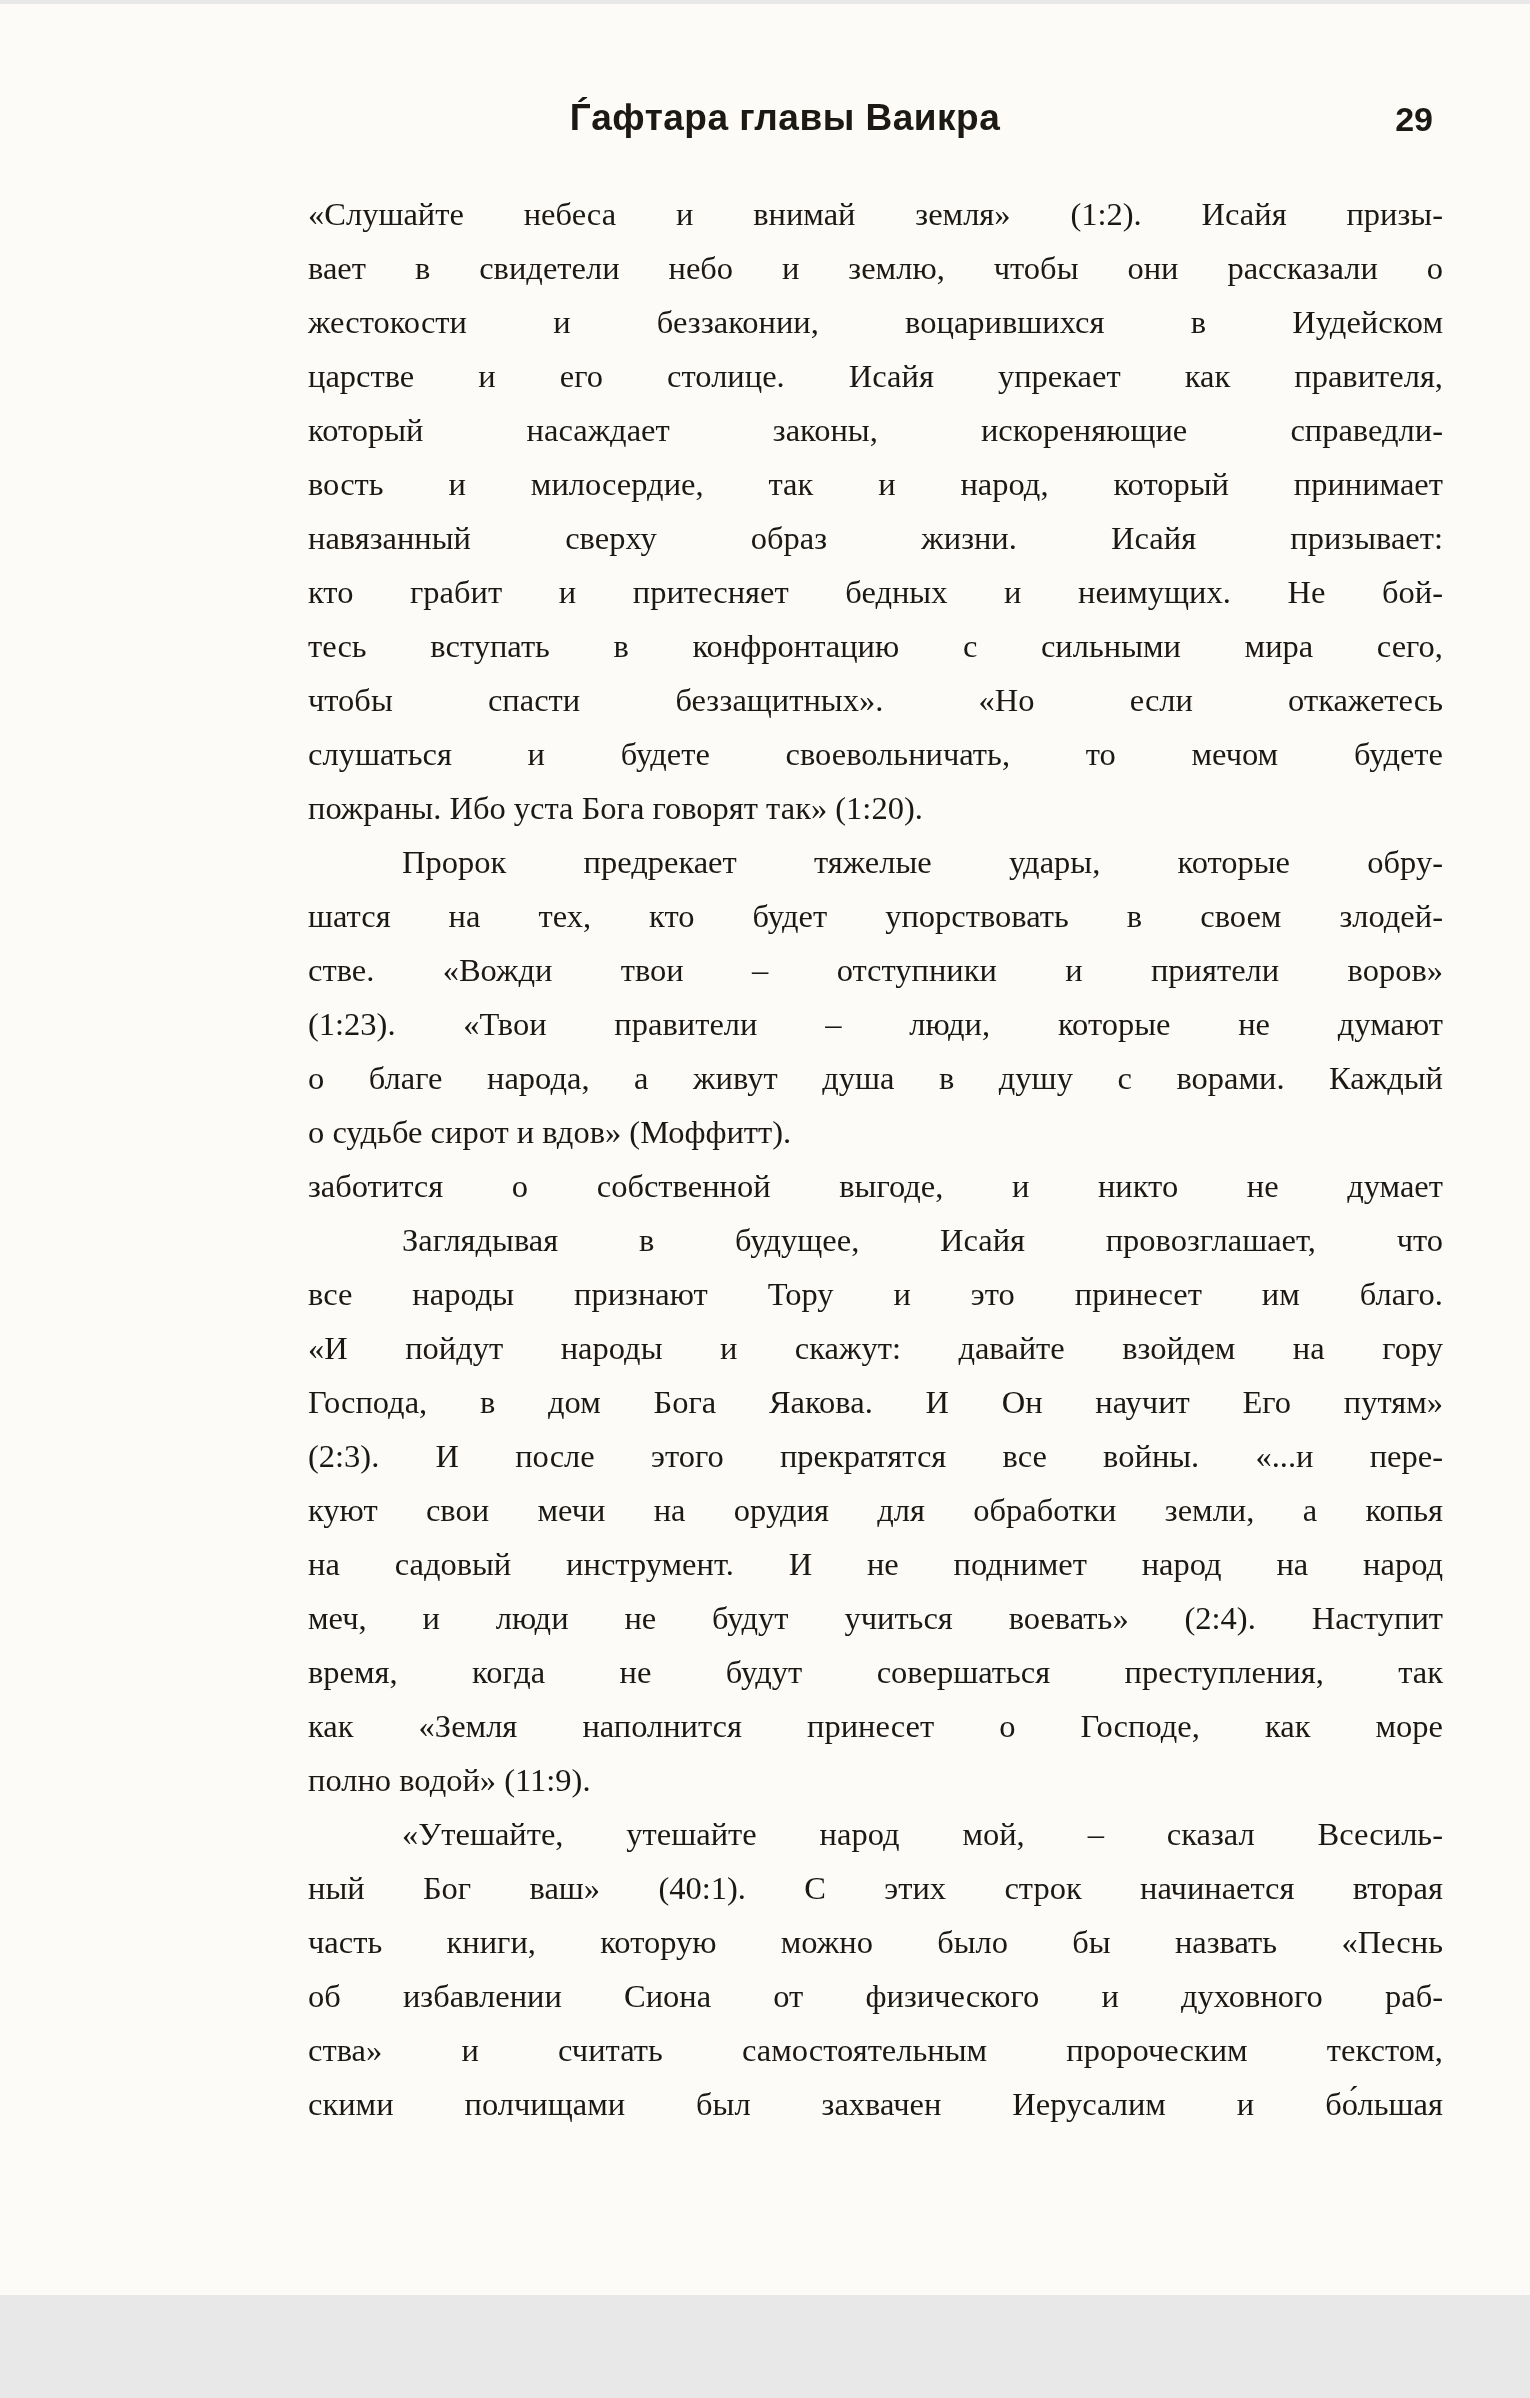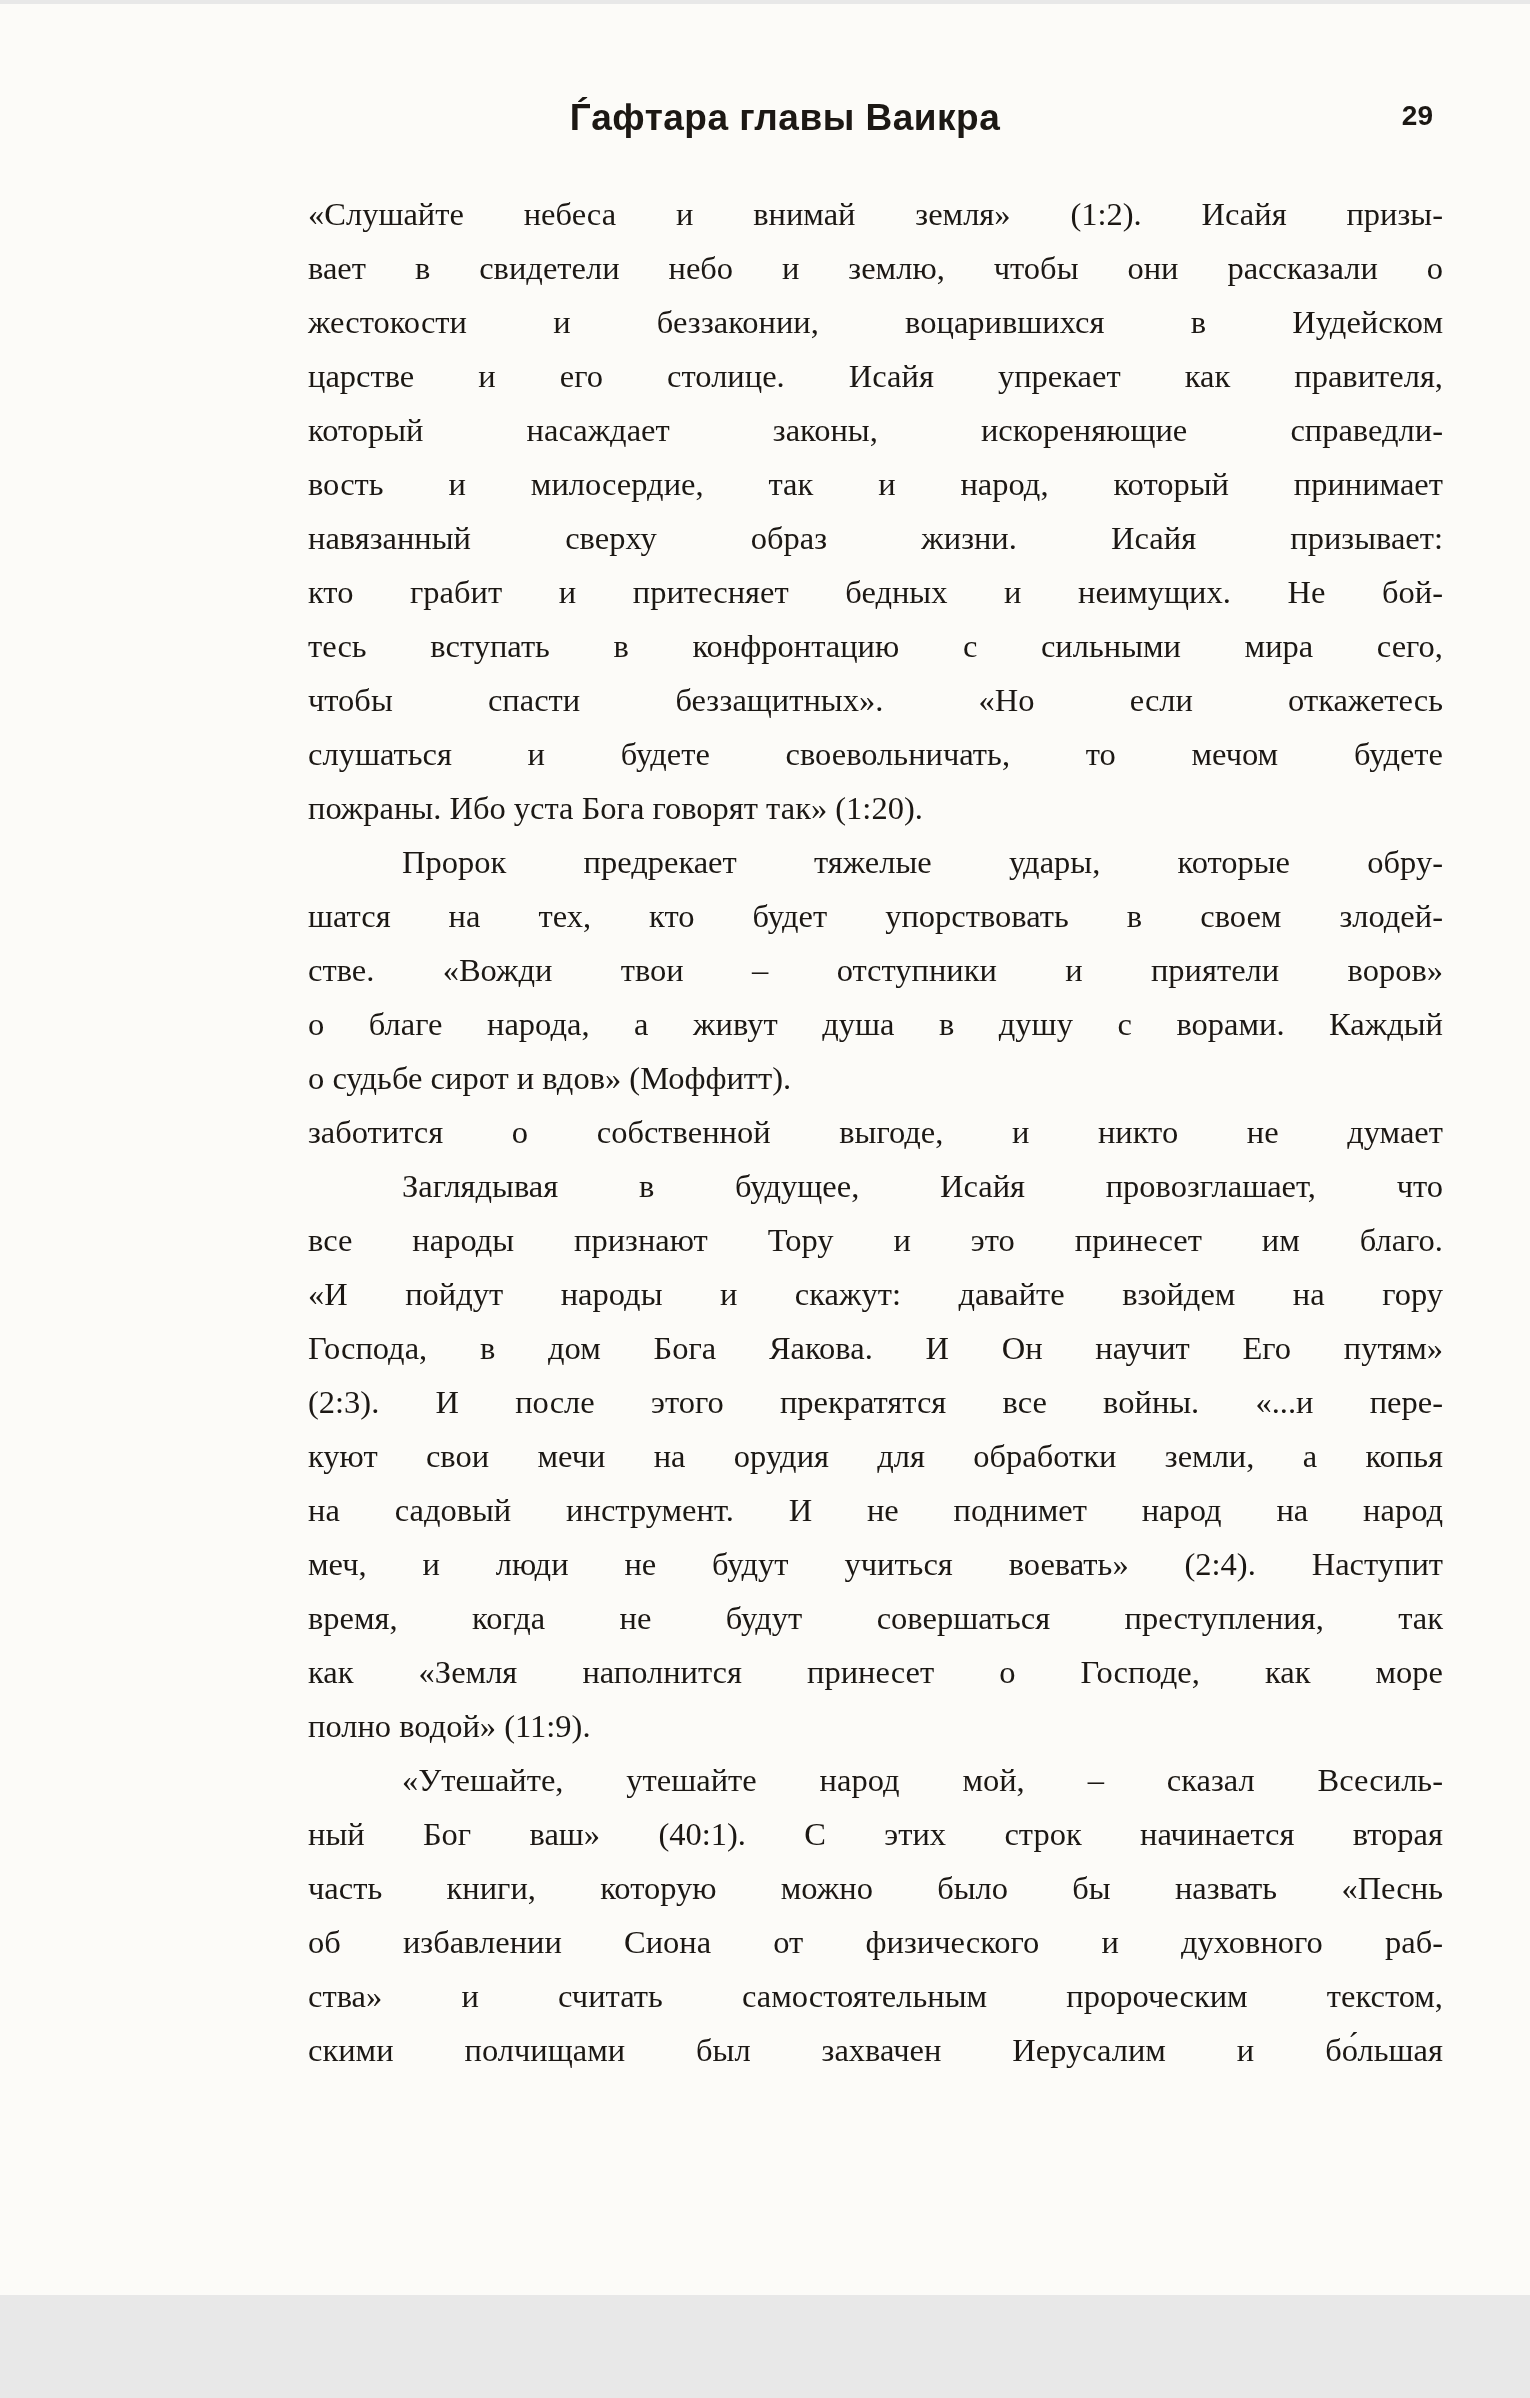--- a/index.html
+++ b/index.html
@@ -27,21 +27,21 @@
     font-size:37px;
     letter-spacing:0.5px;
     white-space:nowrap;
   }
   .page-number{
     position:absolute;
     top:96px;
     right:98px;
     font-family:"Liberation Sans","DejaVu Sans",sans-serif;
     font-weight:bold;
-    font-size:28px;
+    font-size:34px;
   }
   .text-block{
     position:absolute;
     left:308px;
     top:183px;
     width:1135px;
     font-family:"Liberation Serif","DejaVu Serif",serif;
     font-size:32.5px;
     color:var(--ink);
   }
@@ -73,20 +73,21 @@
       <div class="line">вость и милосердие, так и народ, который принимает</div>
       <div class="line">навязанный сверху образ жизни. Исайя призывает:</div>
       <div class="line">кто грабит и притесняет бедных и неимущих. Не бой-</div>
       <div class="line">тесь вступать в конфронтацию с сильными мира сего,</div>
       <div class="line">чтобы спасти беззащитных». «Но если откажетесь</div>
       <div class="line">слушаться и будете своевольничать, то мечом будете</div>
       <div class="line para-end">пожраны. Ибо уста Бога говорят так» (1:20).</div>
       <div class="line indent">Пророк предрекает тяжелые удары, которые обру-</div>
       <div class="line">шатся на тех, кто будет упорствовать в своем злодей-</div>
       <div class="line">стве. «Вожди твои – отступники и приятели воров»</div>
+      <div class="line">(1:23). «Твои правители – люди, которые не думают</div>
       <div class="line">о благе народа, а живут душа в душу с ворами. Каждый</div>
       <div class="line para-end">о судьбе сирот и вдов» (Моффитт).</div>
       <div class="line">заботится о собственной выгоде, и никто не думает</div>
       <div class="line indent">Заглядывая в будущее, Исайя провозглашает, что</div>
       <div class="line">все народы признают Тору и это принесет им благо.</div>
       <div class="line">«И пойдут народы и скажут: давайте взойдем на гору</div>
       <div class="line">Господа, в дом Бога Яакова. И Он научит Его путям»</div>
       <div class="line">(2:3). И после этого прекратятся все войны. «...и пере-</div>
       <div class="line">куют свои мечи на орудия для обработки земли, а копья</div>
       <div class="line">на садовый инструмент. И не поднимет народ на народ</div>

